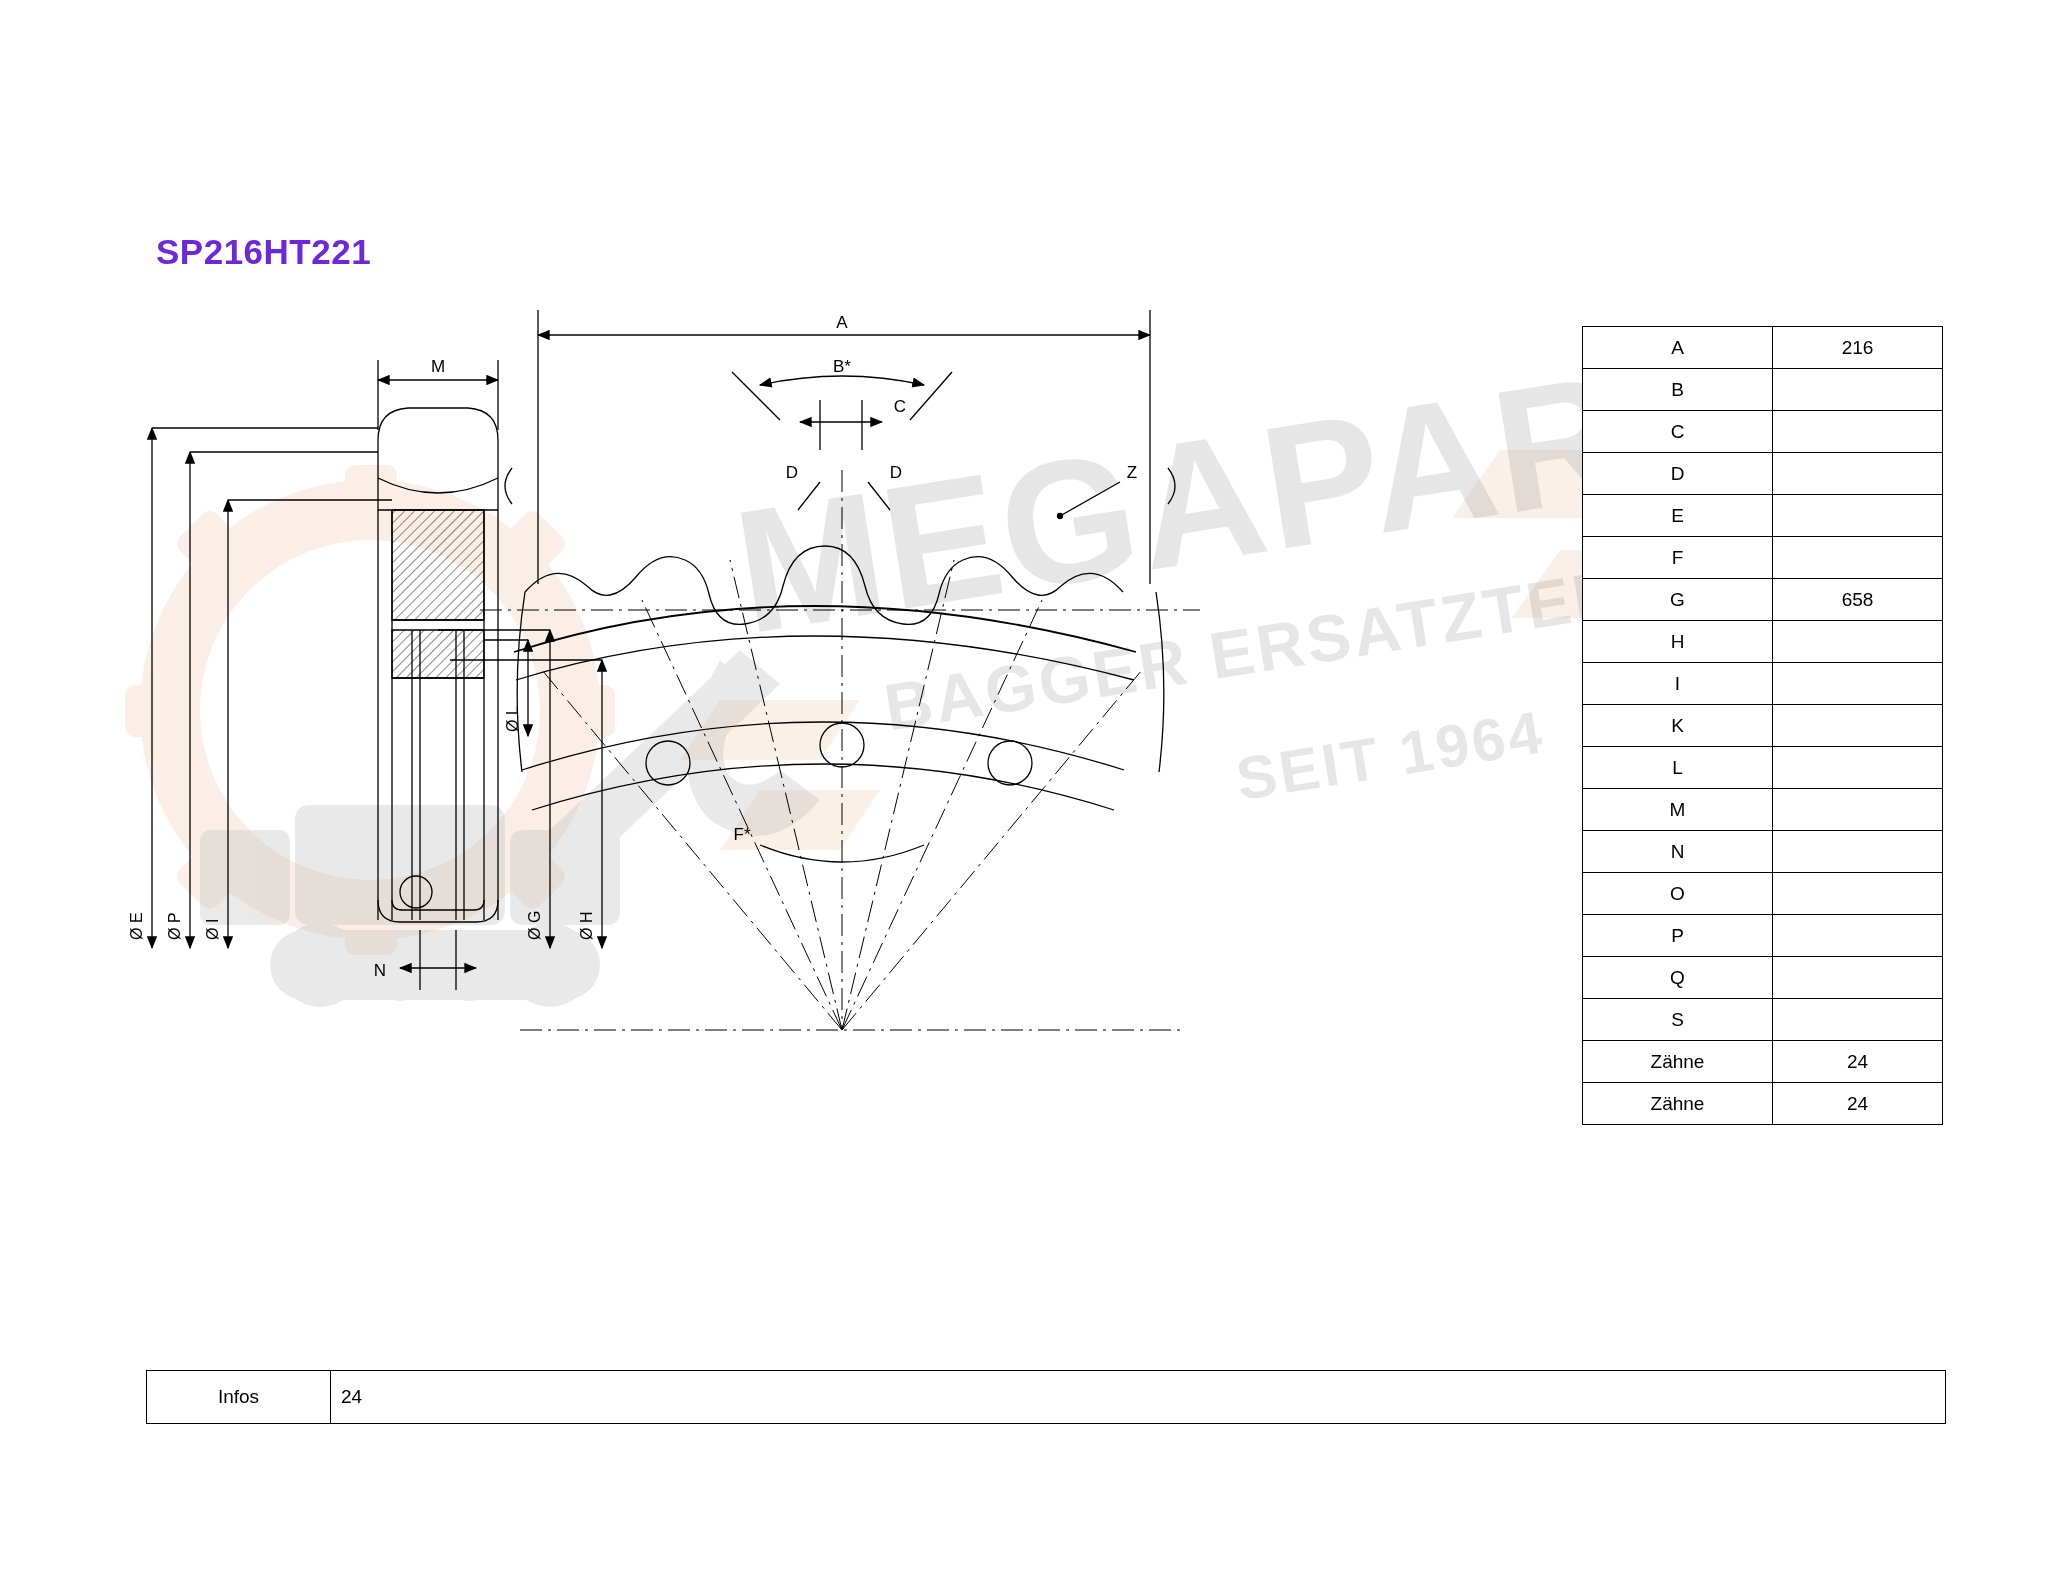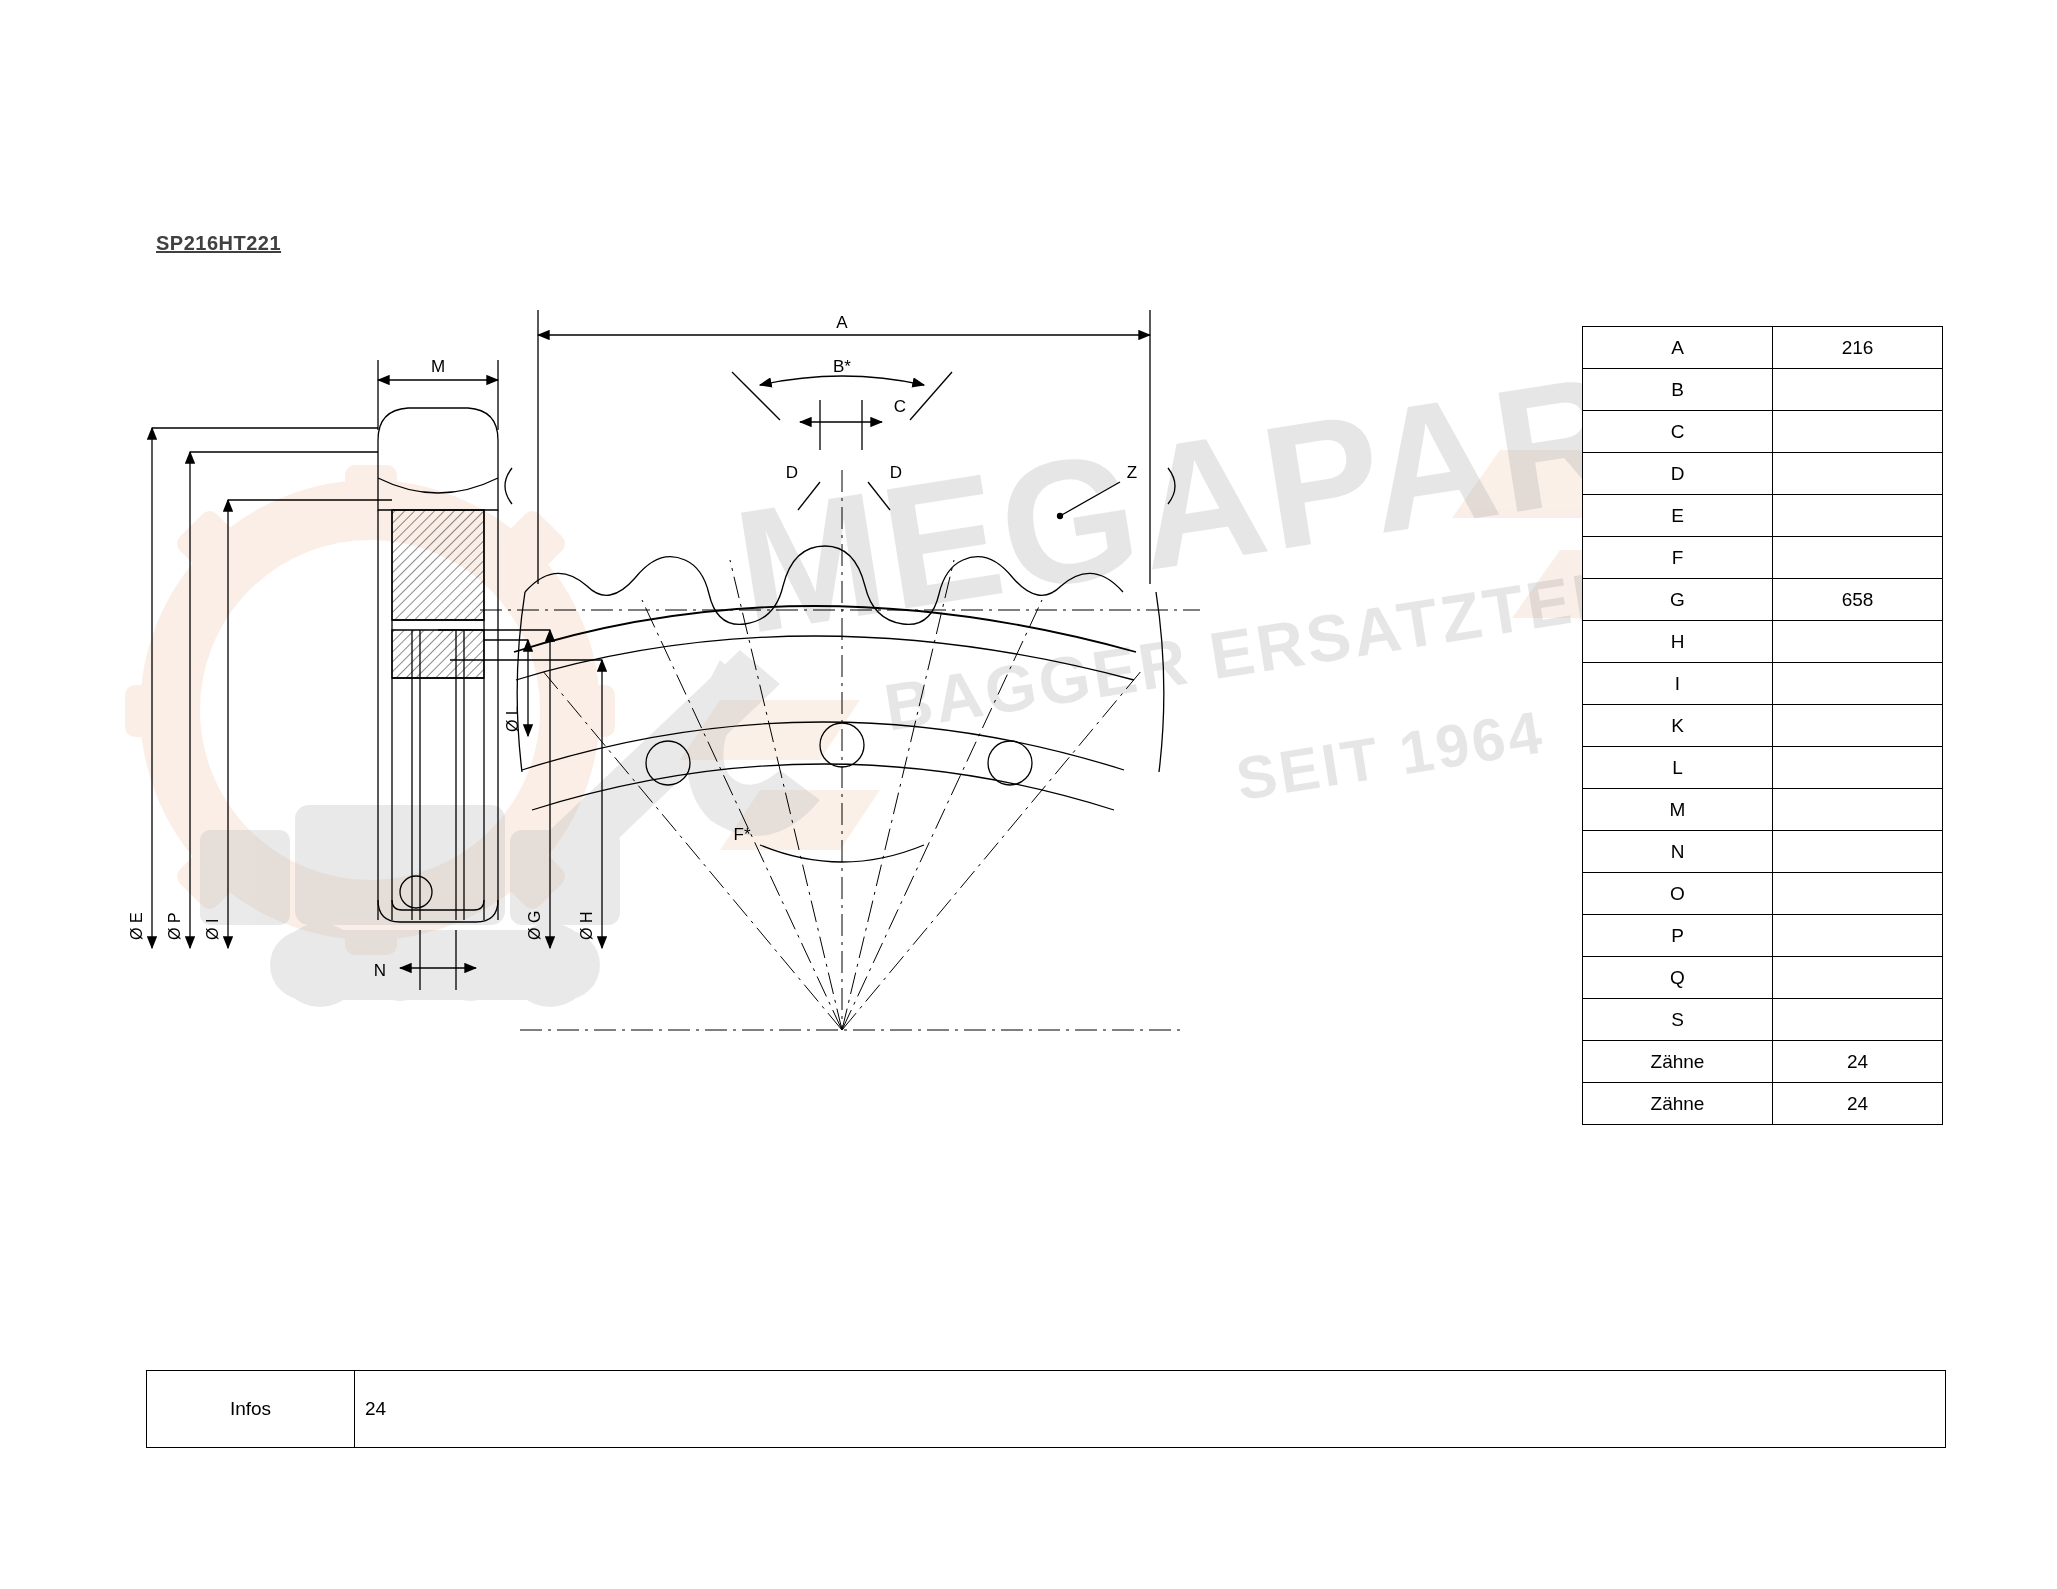--- a/index.html
+++ b/index.html
@@ -13,25 +13,24 @@
     position: relative;
     font-family: "Liberation Sans", sans-serif;
     overflow: hidden;
   }
 
   
   .part-title {
     position: absolute;
     left: 156px;
     top: 232px;
-    font-size: 20px;
+    font-size: 35px;
     font-weight: bold;
-    color: #404040;
+    color: #6d28d9;
     letter-spacing: 0.5px;
-    text-decoration: underline;
   }
 
   
   .watermark {
     position: absolute;
     left: 120px;
     top: 230px;
     width: 1800px;
     height: 1000px;
     pointer-events: none;
@@ -77,21 +76,21 @@
     width: 1800px;
     border-collapse: collapse;
     z-index: 3;
     background: #ffffff;
   }
   .infos-table td {
     border: 1px solid #000000;
     height: 44px;
     font-size: 19px;
     color: #000000;
-    padding: 16px;
+    padding: 4px;
   }
   .infos-table td.infos-label {
     width: 175px;
     text-align: center;
   }
   .infos-table td.infos-value {
     text-align: left;
     padding-left: 10px;
   }
 </style>

